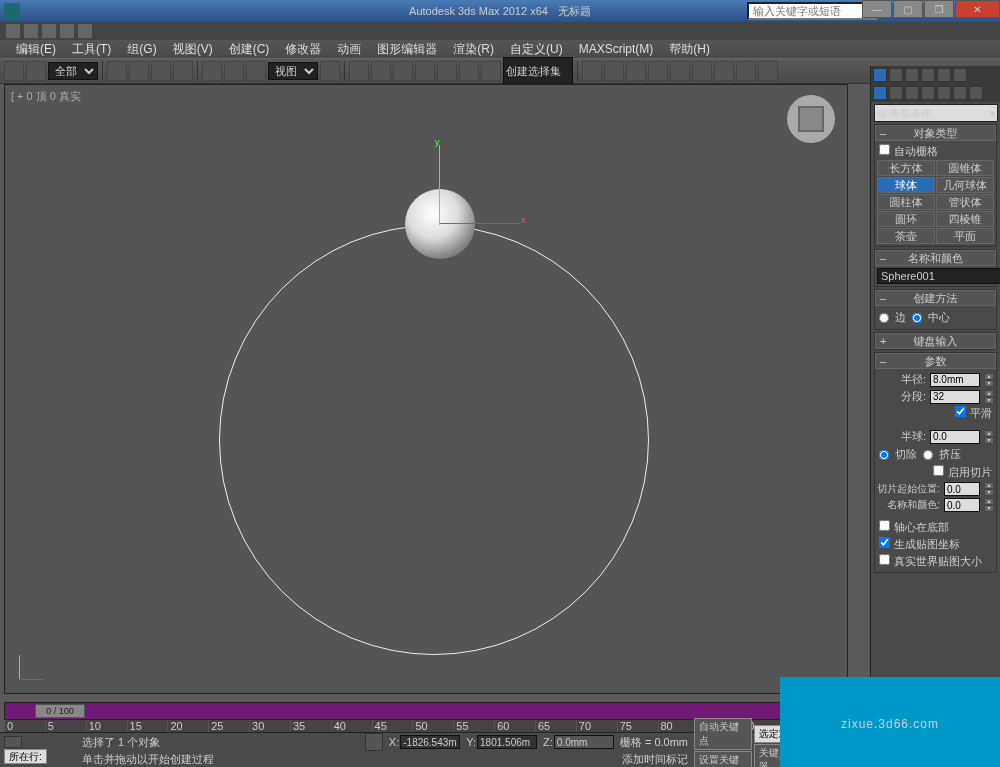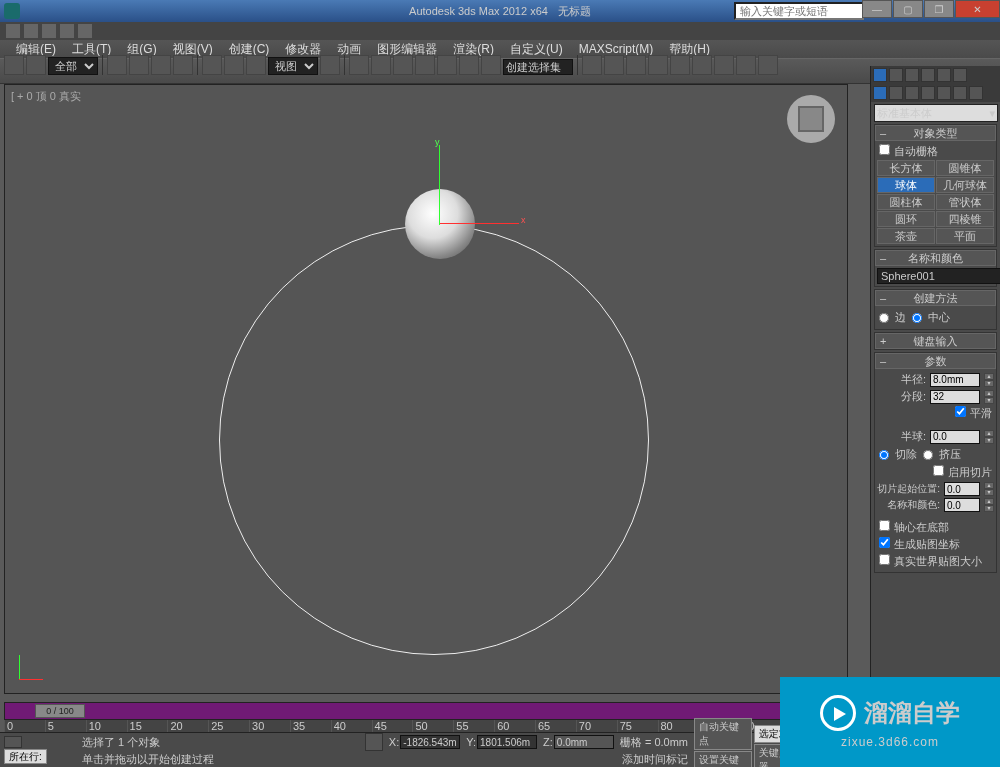--- a/index.html
+++ b/index.html
@@ -1,32 +1,32 @@
 <!DOCTYPE html>
 <html><head>
 <meta charset="utf-8">
 <style>
 *{margin:0;padding:0;box-sizing:border-box;font-family:"Microsoft YaHei",sans-serif;font-size:11px;color:#ccc;user-select:none}
 body{background:#5a5a5a;width:1000px;height:767px;overflow:hidden;position:relative}
 .titlebar{height:22px;background:linear-gradient(#4a7ab5,#2a5088);display:flex;align-items:center;padding:0 4px;position:relative}
 .app-icon{width:16px;height:16px;background:#1a6b6b;border-radius:3px;margin-right:6px}
 .title-center{position:absolute;left:50%;transform:translateX(-50%);color:#ddd;font-size:12px}
-.title-search{position:absolute;right:136px;background:#fff;color:#888;padding:1px 4px;width:130px;font-size:11px}
+.title-search{position:absolute;right:123px;background:#fff;color:#888;padding:1px 4px;width:130px;font-size:11px}
 .win-btns{position:absolute;right:0;top:0;display:flex}
 .win-btn{width:30px;height:18px;background:#888;border:1px solid #555;display:flex;align-items:center;justify-content:center;font-size:10px;margin-left:1px}
 .win-close{width:45px;background:#c84030}
 .quickbar{height:18px;background:#444;display:flex;align-items:center;gap:4px;padding:0 6px}
 .qb-icon{width:14px;height:14px;background:#666}
 .menubar{height:18px;background:linear-gradient(#555,#4a4a4a);display:flex;align-items:center;gap:0;padding:0 8px}
 .menu-item{padding:12px 8px;color:#ddd;font-size:12px}
-.toolbar{height:26px;background:linear-gradient(#5a5a5a,#4a4a4a);border-top:1px solid #666;border-bottom:1px solid #333;display:flex;align-items:flex-end;gap:2px;padding:8px 4px}
+.toolbar{height:26px;background:linear-gradient(#5a5a5a,#4a4a4a);border-top:1px solid #666;border-bottom:1px solid #333;display:flex;align-items:center;gap:2px;padding:8px 4px}
 .tb-icon{width:20px;height:20px;background:#555;border:1px solid #444;flex-shrink:0}
 .tb-sel{width:50px;height:18px;background:#222;border:1px solid #111;color:#ccc;padding:0 2px}
 .tb-sep{width:1px;height:20px;background:#333;margin:0 2px}
-.tb-input{width:70px;height:16px;background:#222;border:1px solid #111;color:#ccc;padding:0 2px}
+.tb-input{width:70px;height:28px;background:#222;border:1px solid #111;color:#ccc;padding:0 2px}
 .viewport-area{position:absolute;top:84px;left:4px;width:844px;height:610px;background:#555;border:1px solid #222}
 .viewport-label{position:absolute;top:4px;left:6px;color:#aaa;font-size:11px}
 .viewport{width:100%;height:100%;position:relative}
 .circle-path{position:absolute;left:214px;top:140px;width:430px;height:430px;border:1px solid #eee;border-radius:50%}
 .sphere{position:absolute;left:400px;top:104px;width:70px;height:70px;border-radius:50%;background:radial-gradient(circle at 40% 35%,#fff,#ddd 40%,#888 70%,#444)}
 .axis-x{position:absolute;left:434px;top:138px;width:80px;height:1px;background:#ff3030}
 .axis-y{position:absolute;left:434px;top:60px;width:1px;height:80px;background:#30ff30}
 .axis-label-x{position:absolute;left:516px;top:130px;color:#ff5050;font-size:9px}
 .axis-label-y{position:absolute;left:430px;top:52px;color:#50ff50;font-size:9px}
 .mini-axis{position:absolute;left:14px;bottom:14px}
@@ -402,18 +402,14 @@
     <div class="sb-btn"></div>
     <div class="sb-btn"></div>
     <div class="sb-btn"></div>
     <div class="sb-btn"></div>
     <div class="sb-btn"></div>
     <div class="sb-btn"></div>
   </div>
 </div>
 
 <div class="watermark">
-  <div class="wm-logo">
-    <div class="wm-icon"></div>
-    <div class="wm-text">溜溜自学</div>
-  </div>
   <div class="wm-url">zixue.3d66.com</div>
 </div>
 
 </body></html>

